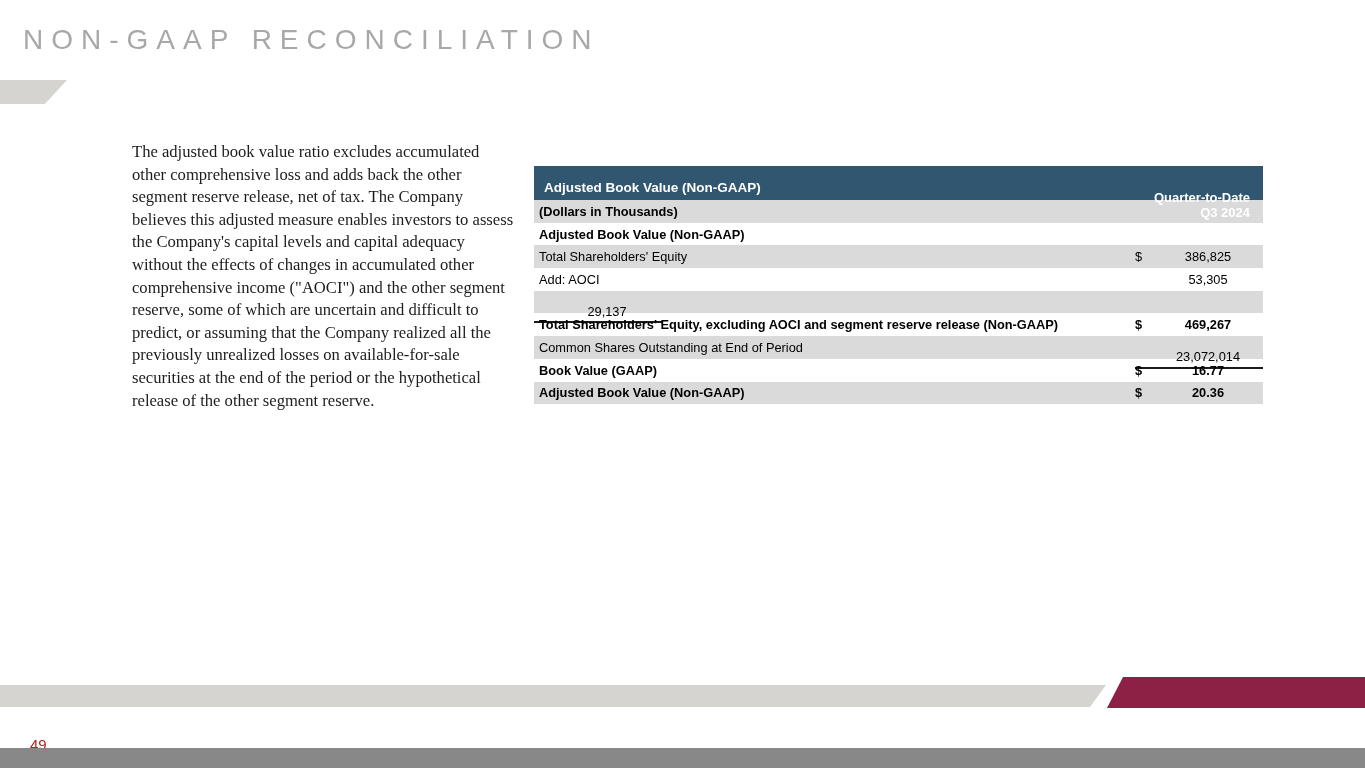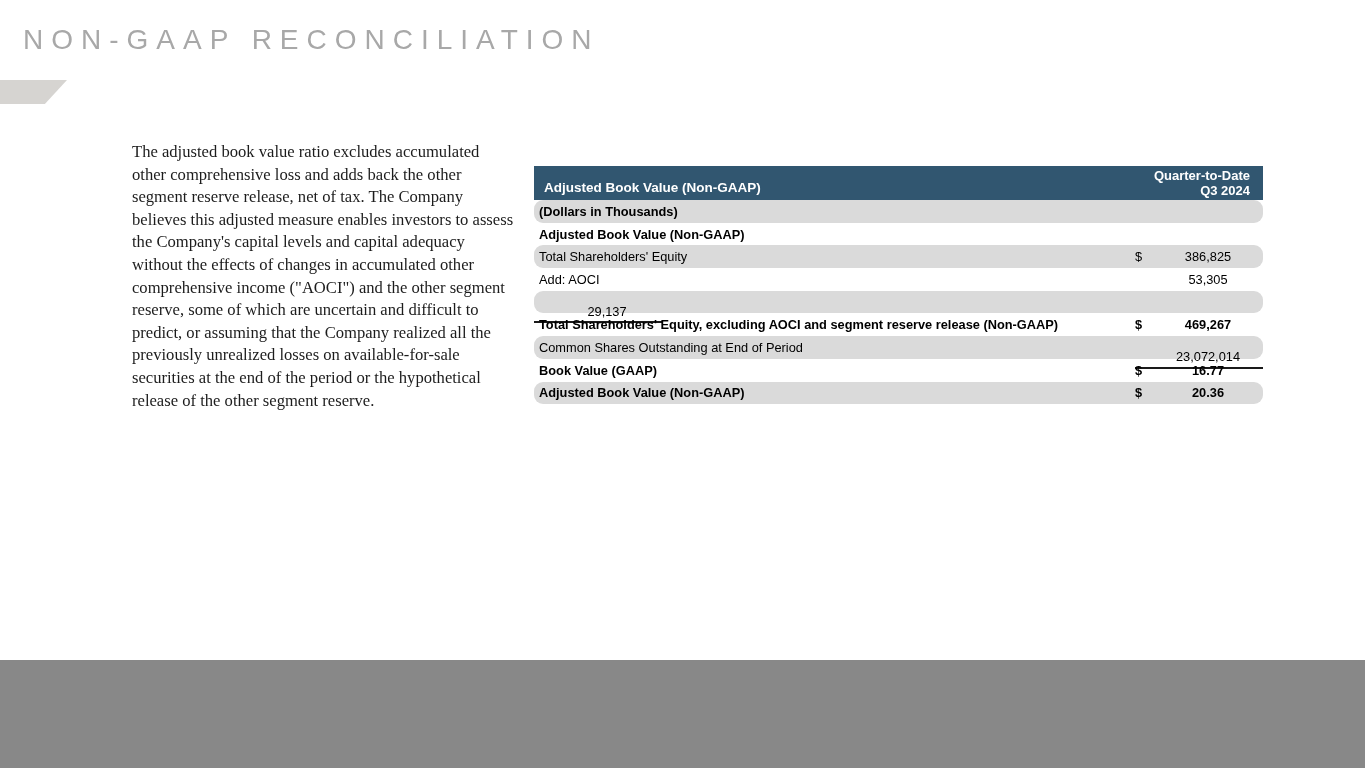--- a/index.html
+++ b/index.html
@@ -7,21 +7,21 @@
     --row-gray:#DADADA;
     --footer-gray:#D6D4D1;
     --accent-maroon:#8C2045;
     --title-gray:#A8A8A8;
     --text-dark:#1c1c1c;
   }
   *{box-sizing:border-box;}
   html,body{margin:0;padding:0;background:#888;}
   .slide{
     position:relative;
-    width:1365px;height:660px;
+    width:1365px;height:748px;
     background:#ffffff;
     overflow:hidden;
     font-family:"Liberation Sans", sans-serif;
     margin:0 auto;
   }
   .slide-title{
     position:absolute;left:23px;top:24px;
     font-size:28px;letter-spacing:8px;
     color:var(--title-gray,#A8A8A8);
     white-space:nowrap;
@@ -50,24 +50,24 @@
     height:34px;
   }
   .th-left{
     flex:1;display:flex;align-items:flex-end;
     padding:0 0 5px 10px;font-size:13.5px;
     white-space:nowrap;
   }
   .th-right{
     width:140px;text-align:right;
     padding:3px 13px 0 0;
-    font-size:13px;line-height:14.5px;
+    font-size:13px;line-height:14.5px;margin-top:22px;
   }
   .row{
-    display:flex;height:22.7px;align-items:center;border-radius:9px;
+    display:flex;height:22.7px;align-items:center;
   }
   .row.shaded{background:var(--row-gray,#DADADA);}
   .row.bold{font-weight:bold;}
   .lbl{
     flex:1;padding-left:5px;white-space:nowrap;overflow:hidden;
   }
   .vals{
     width:128px;height:100%;
     display:flex;align-items:center;
   }

